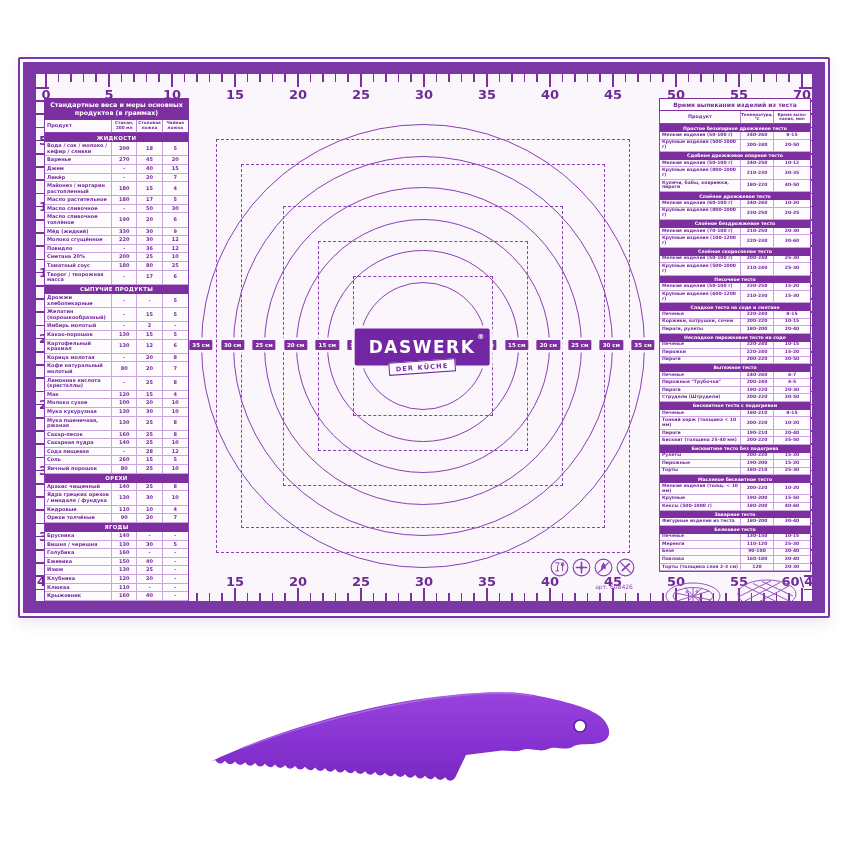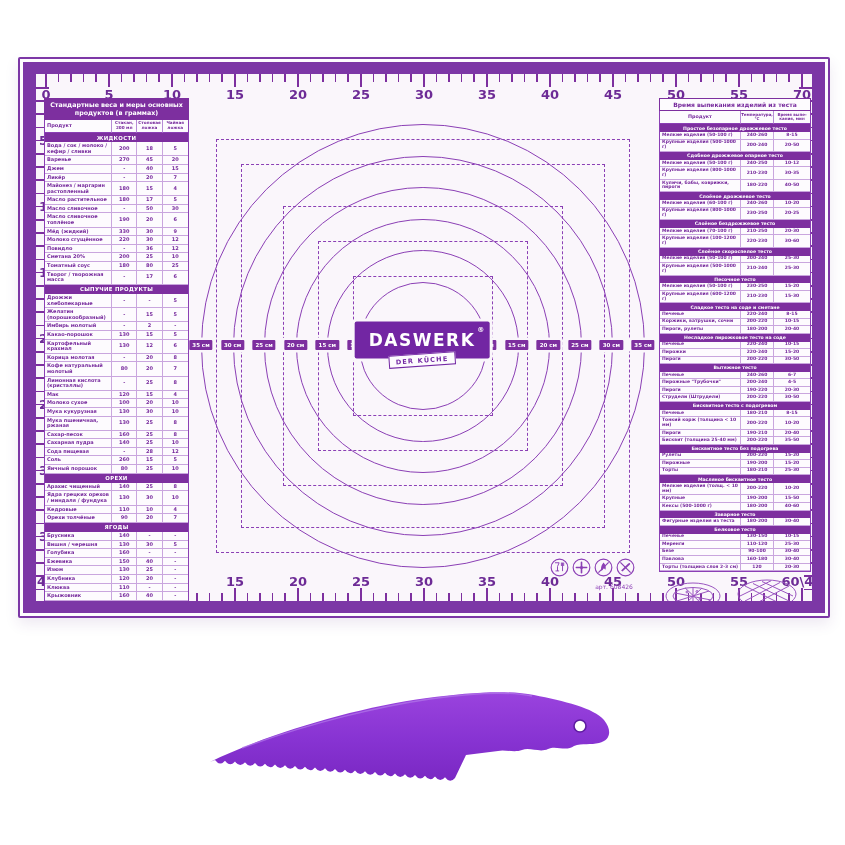--- a/index.html
+++ b/index.html
@@ -38,21 +38,21 @@
 
   
   .centerg{position:absolute;inset:0;pointer-events:none;}
   .gcirc{position:absolute;border:1.4px solid #8b3fb5;border-radius:50%;}
   .gsq{position:absolute;border:1.6px dashed #8b3fb5;}
   .badge{position:absolute;background:#7d2f9f;color:#ffffff;font-size:5.5px;font-weight:bold;
          padding:2px 3px;border-radius:1px;transform:translate(-50%,-50%);white-space:nowrap;
          box-shadow:0 0 0 2.5px #faf6fb;}
 
   
-  .logo{position:absolute;left:386px;top:271px;transform:translate(-50%,-52%);text-align:center;z-index:3;}
+  .logo{position:absolute;left:386px;top:278px;transform:translate(-50%,-52%);text-align:center;z-index:3;}
   .logo-rect{background:#7226a3;color:#fff;padding:8px 14px 9px;border-radius:2px;
              font-weight:bold;font-size:17px;letter-spacing:1.5px;position:relative;
              box-shadow:0 0 0 3px #faf6fb;}
   .logo-rect sup{font-size:7px;position:absolute;top:4px;margin-left:2px;}
   .logo-tag{position:relative;margin:-5px auto 0;width:fit-content;background:#fdfbfe;
             border:1px solid #7226a3;color:#7226a3;font-size:6.5px;font-weight:bold;
             letter-spacing:1.2px;padding:1.5px 6px;transform:rotate(-4deg);}
 
   
   .left-panel{position:absolute;left:8px;top:24px;width:145px;z-index:2;}

